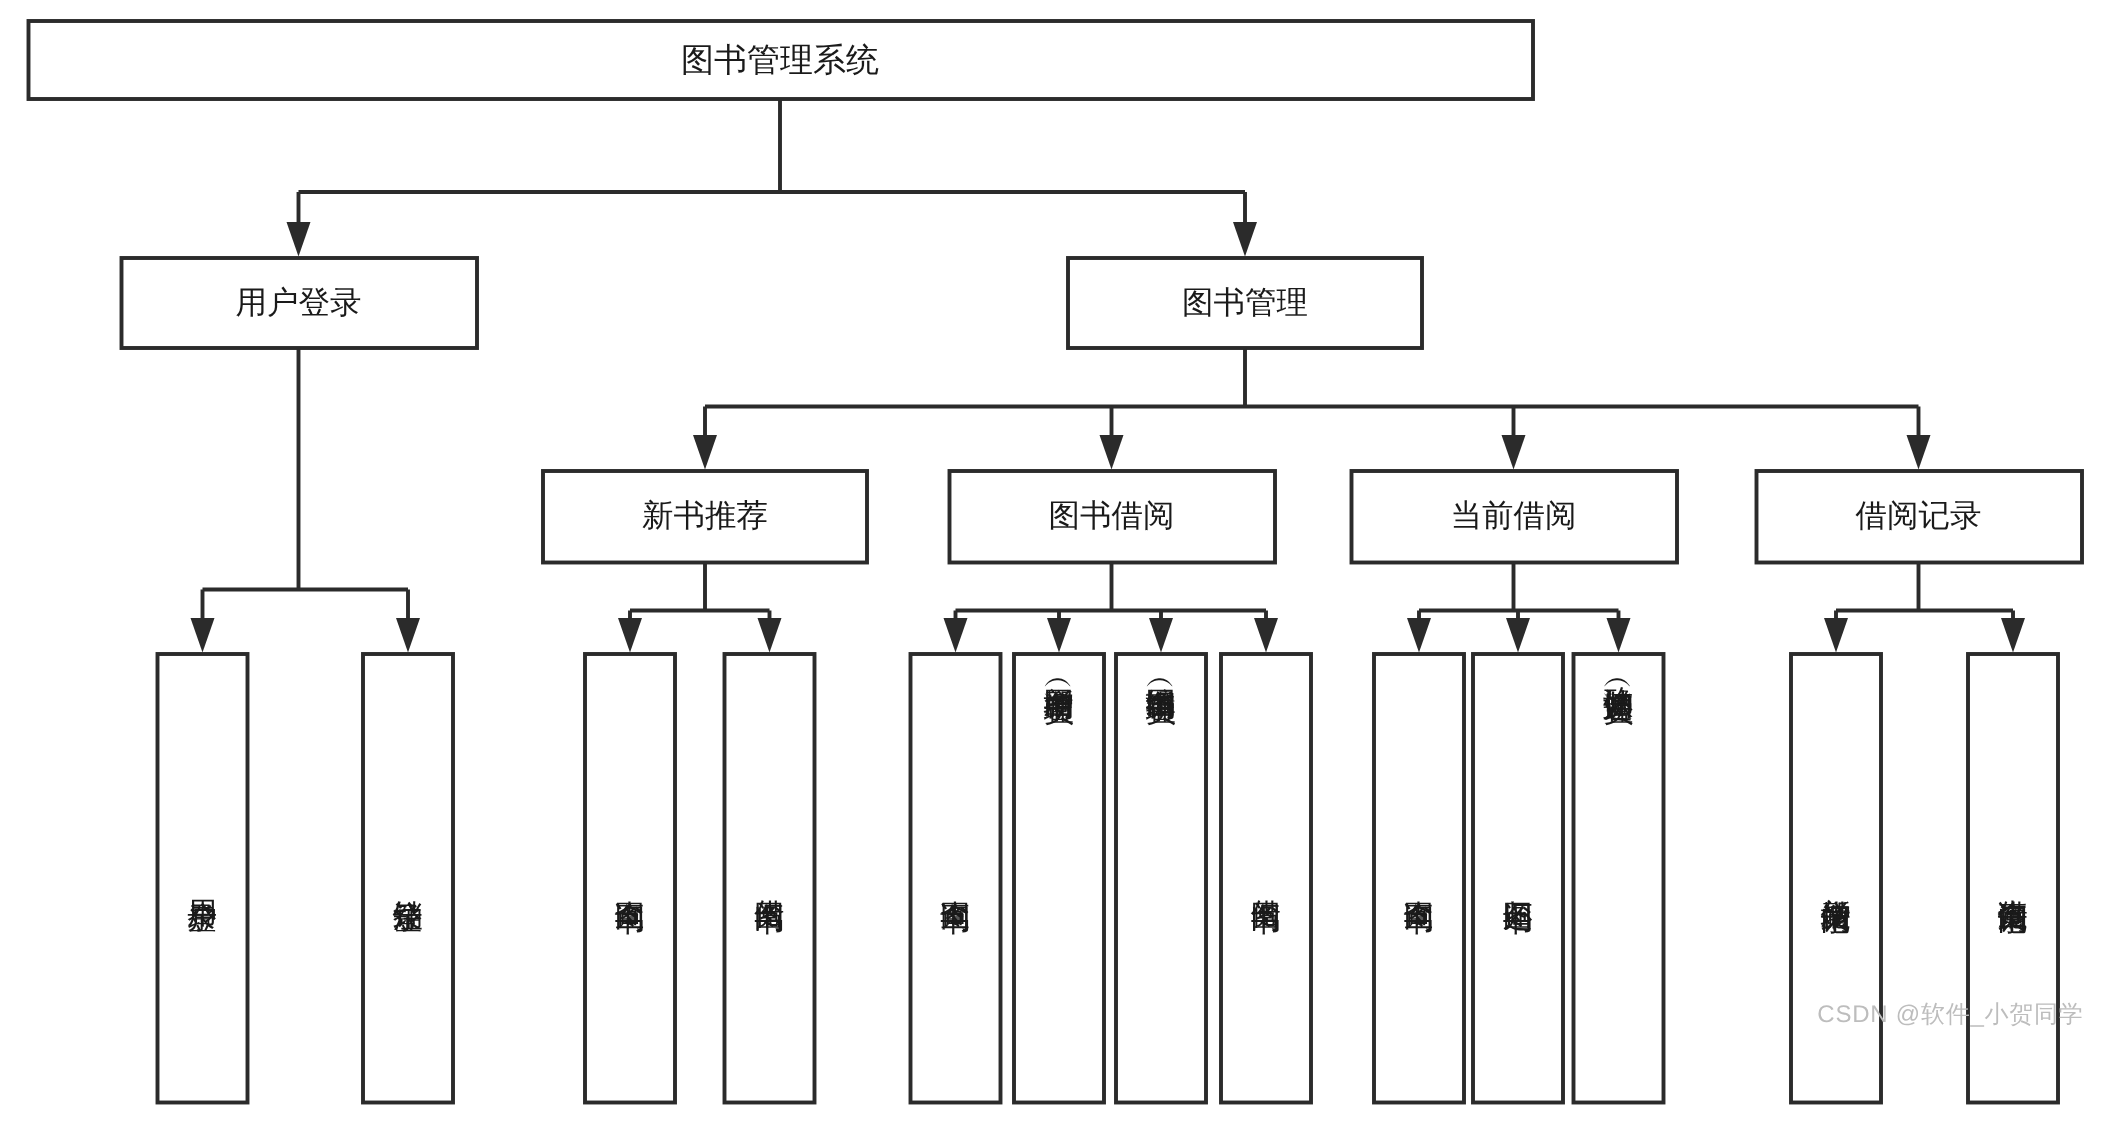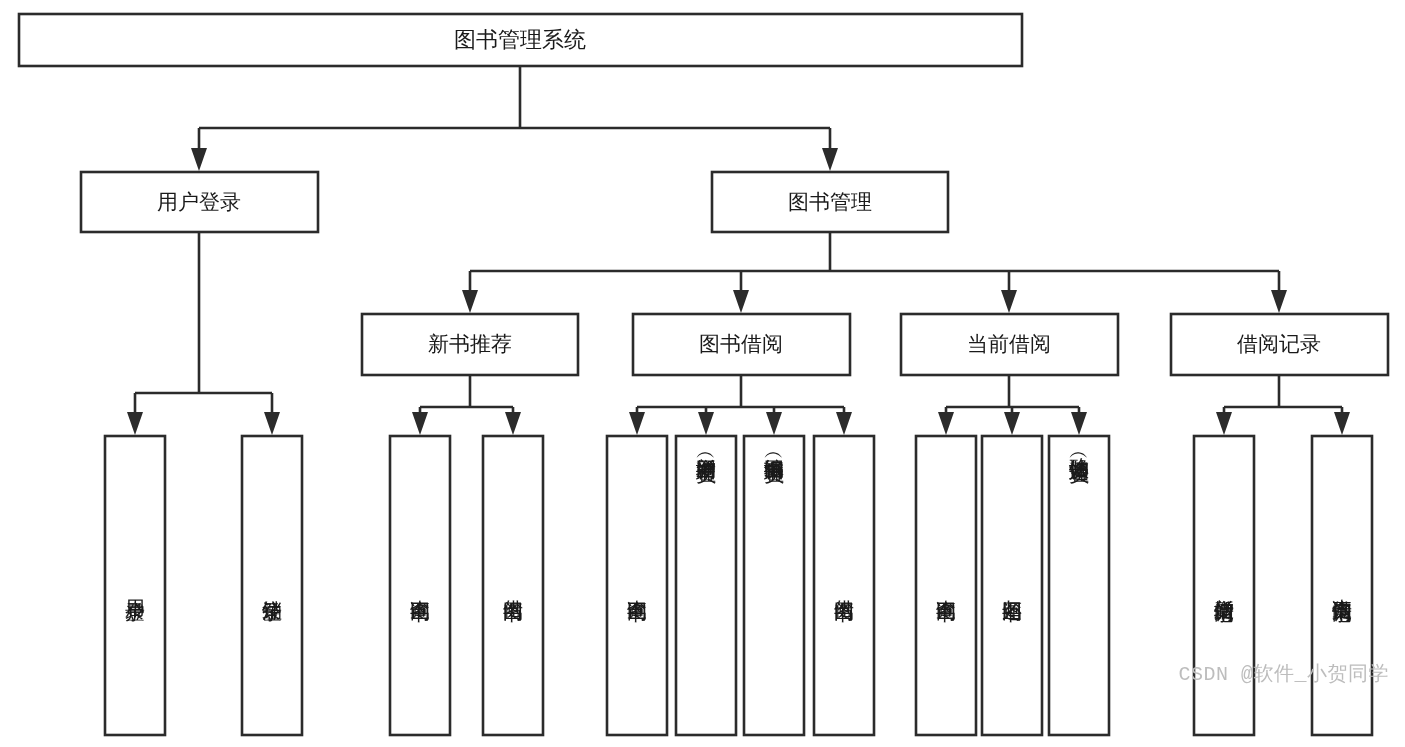--- a/index.html
+++ b/index.html
@@ -74,22 +74,22 @@
     line-height: 1.04;
     color: #1a1a1a;
     letter-spacing: 1px;
     white-space: nowrap;
     text-align: center;
   }
   .watermark {
     position: absolute;
     right: 16px;
     bottom: 6px;
-    font-family: Liberation Mono, monospace;
-    font-size: 20px;
+    font-family: Liberation Sans, sans-serif;
+    font-size: 16px;
     color: #bdbdbd;
     letter-spacing: 0.5px;
     white-space: nowrap;
     pointer-events: none;
     text-align: center;
   }
 </style>
 </head>
 <body>
 

